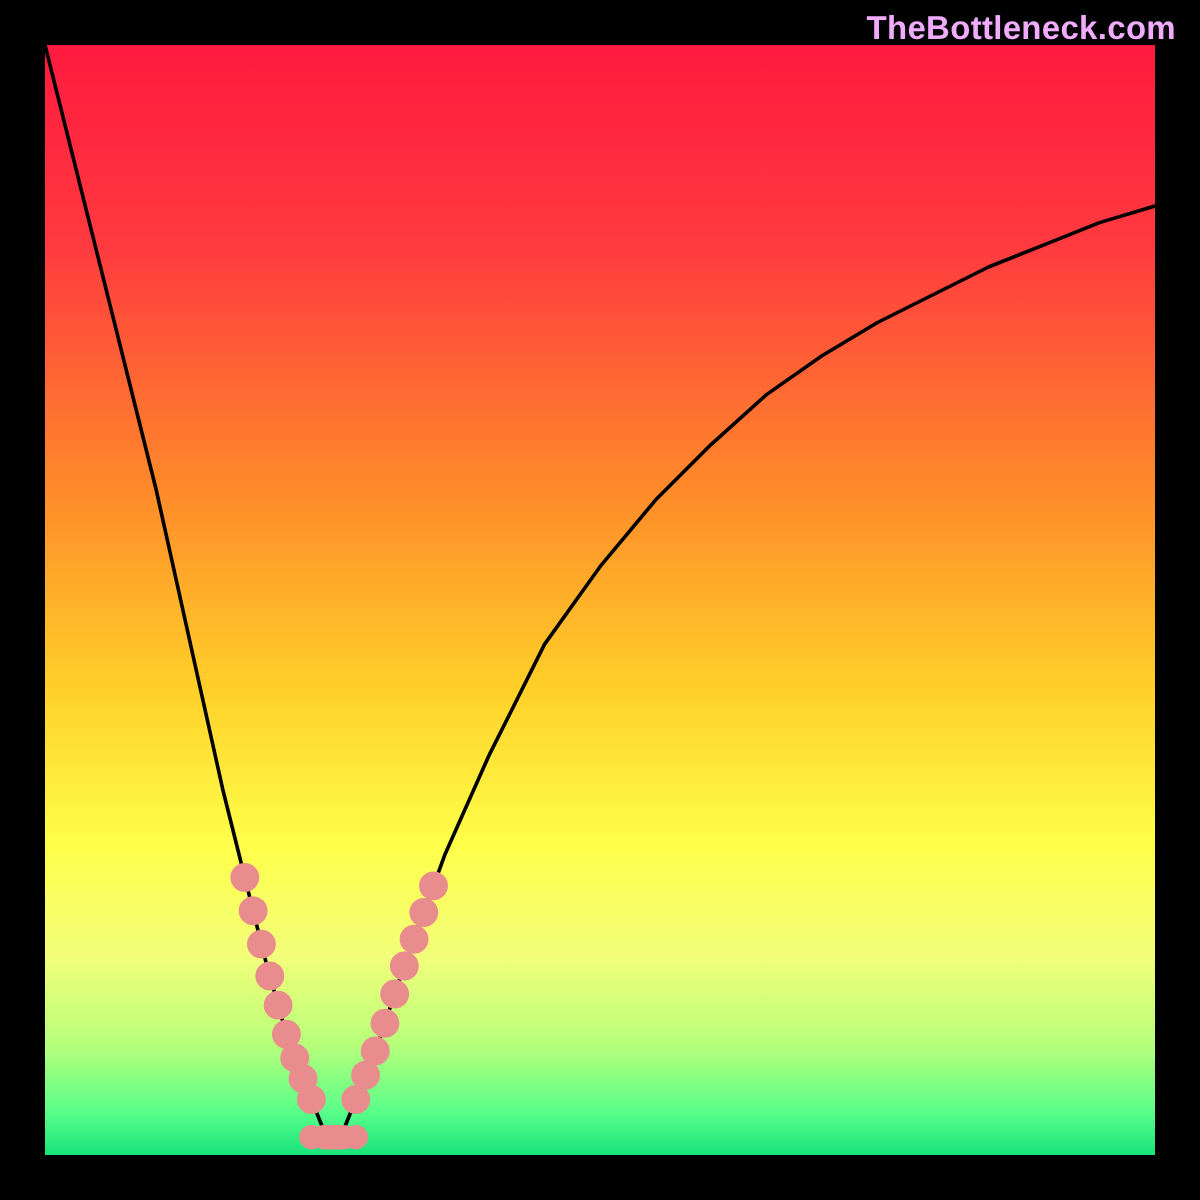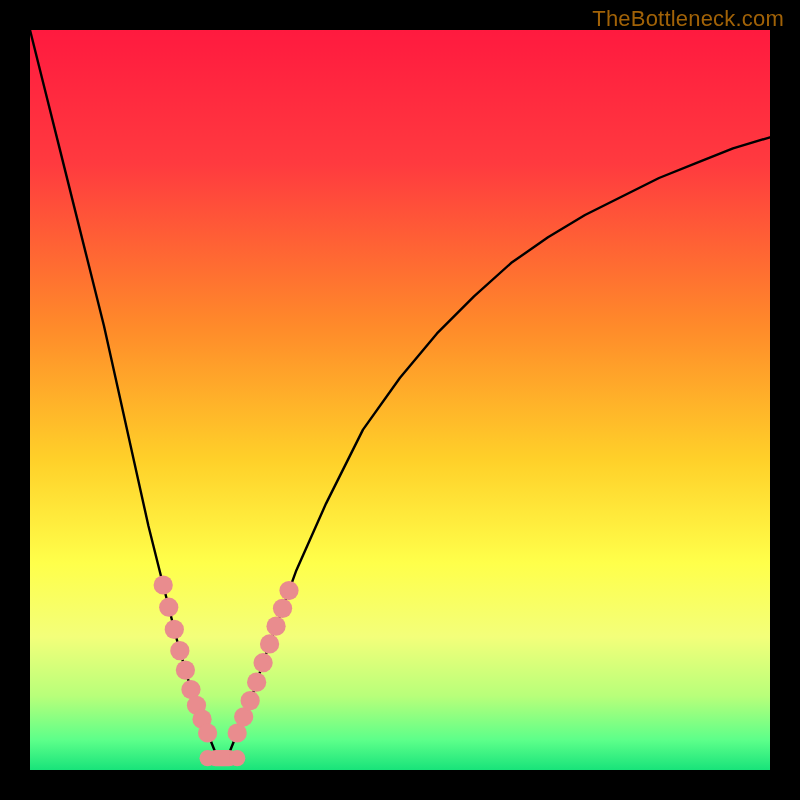--- a/index.html
+++ b/index.html
@@ -24,24 +24,24 @@
     left: 30px;
     top: 30px;
     width: 740px;
     height: 740px;
     
   }
   .watermark {
     position: absolute;
     top: 6px;
     right: 16px;
-    color: #a16207;
+    color: #f0abfc;
     font-size: 22px;
     letter-spacing: 0.2px;
-    font-weight: 400;
+    font-weight: 700;
   }
   svg.curve {
     position: absolute;
     left: 0;
     top: 0;
     width: 740px;
     height: 740px;
     overflow: visible;
   }
 </style>

